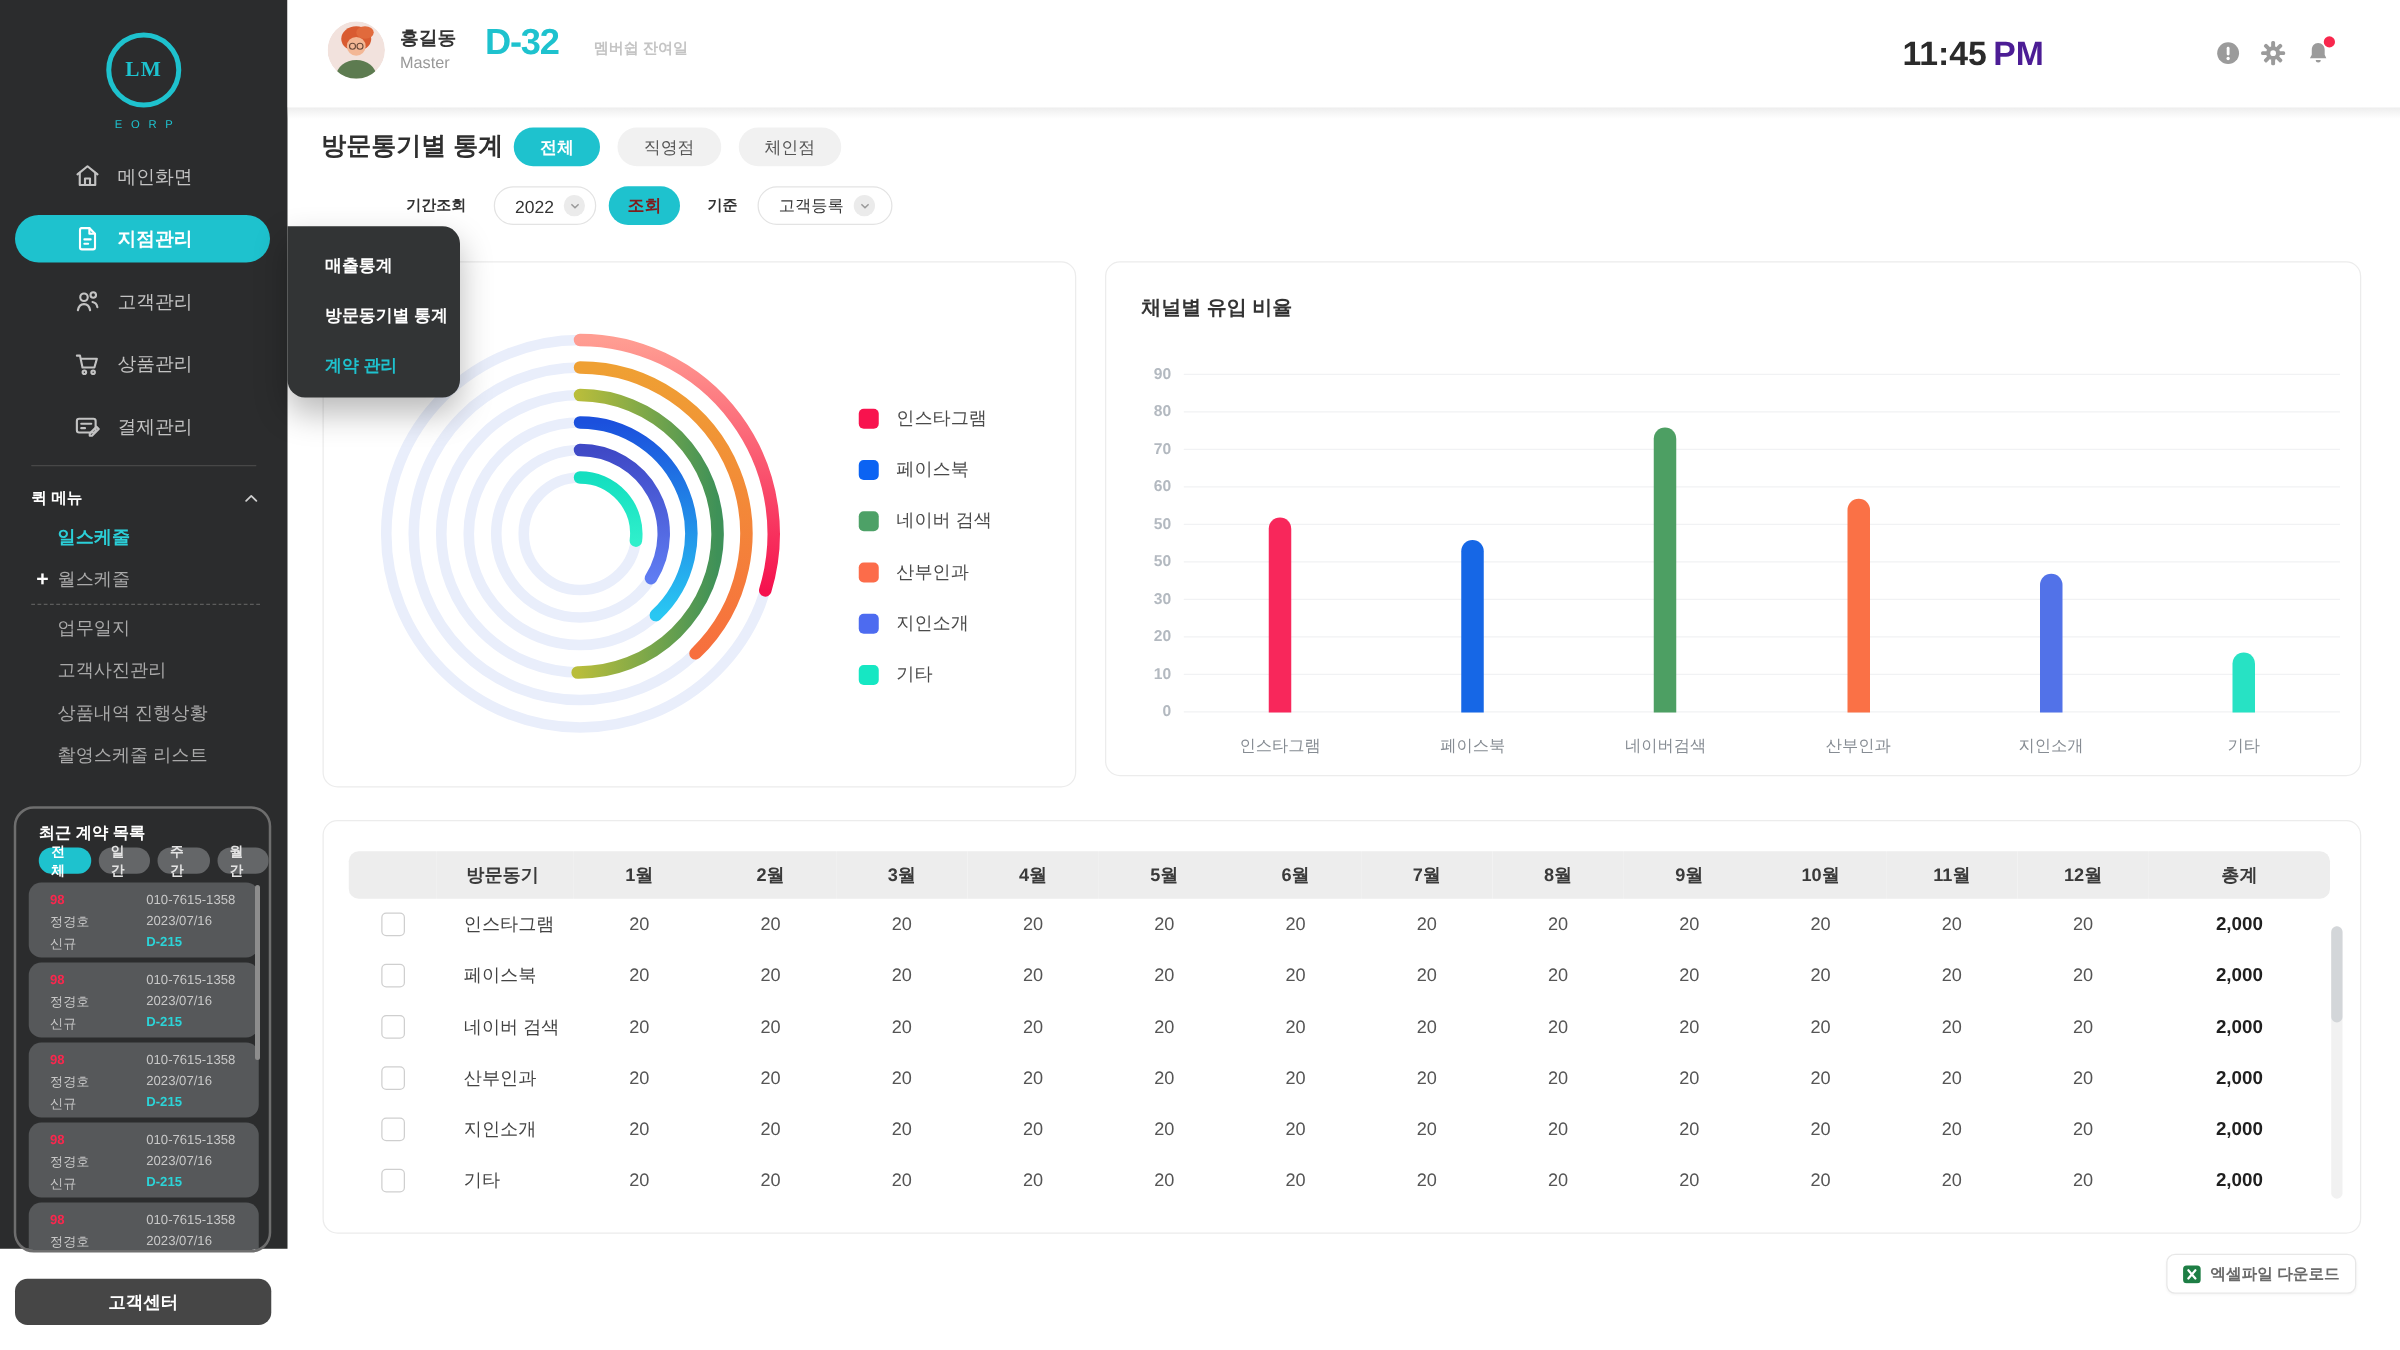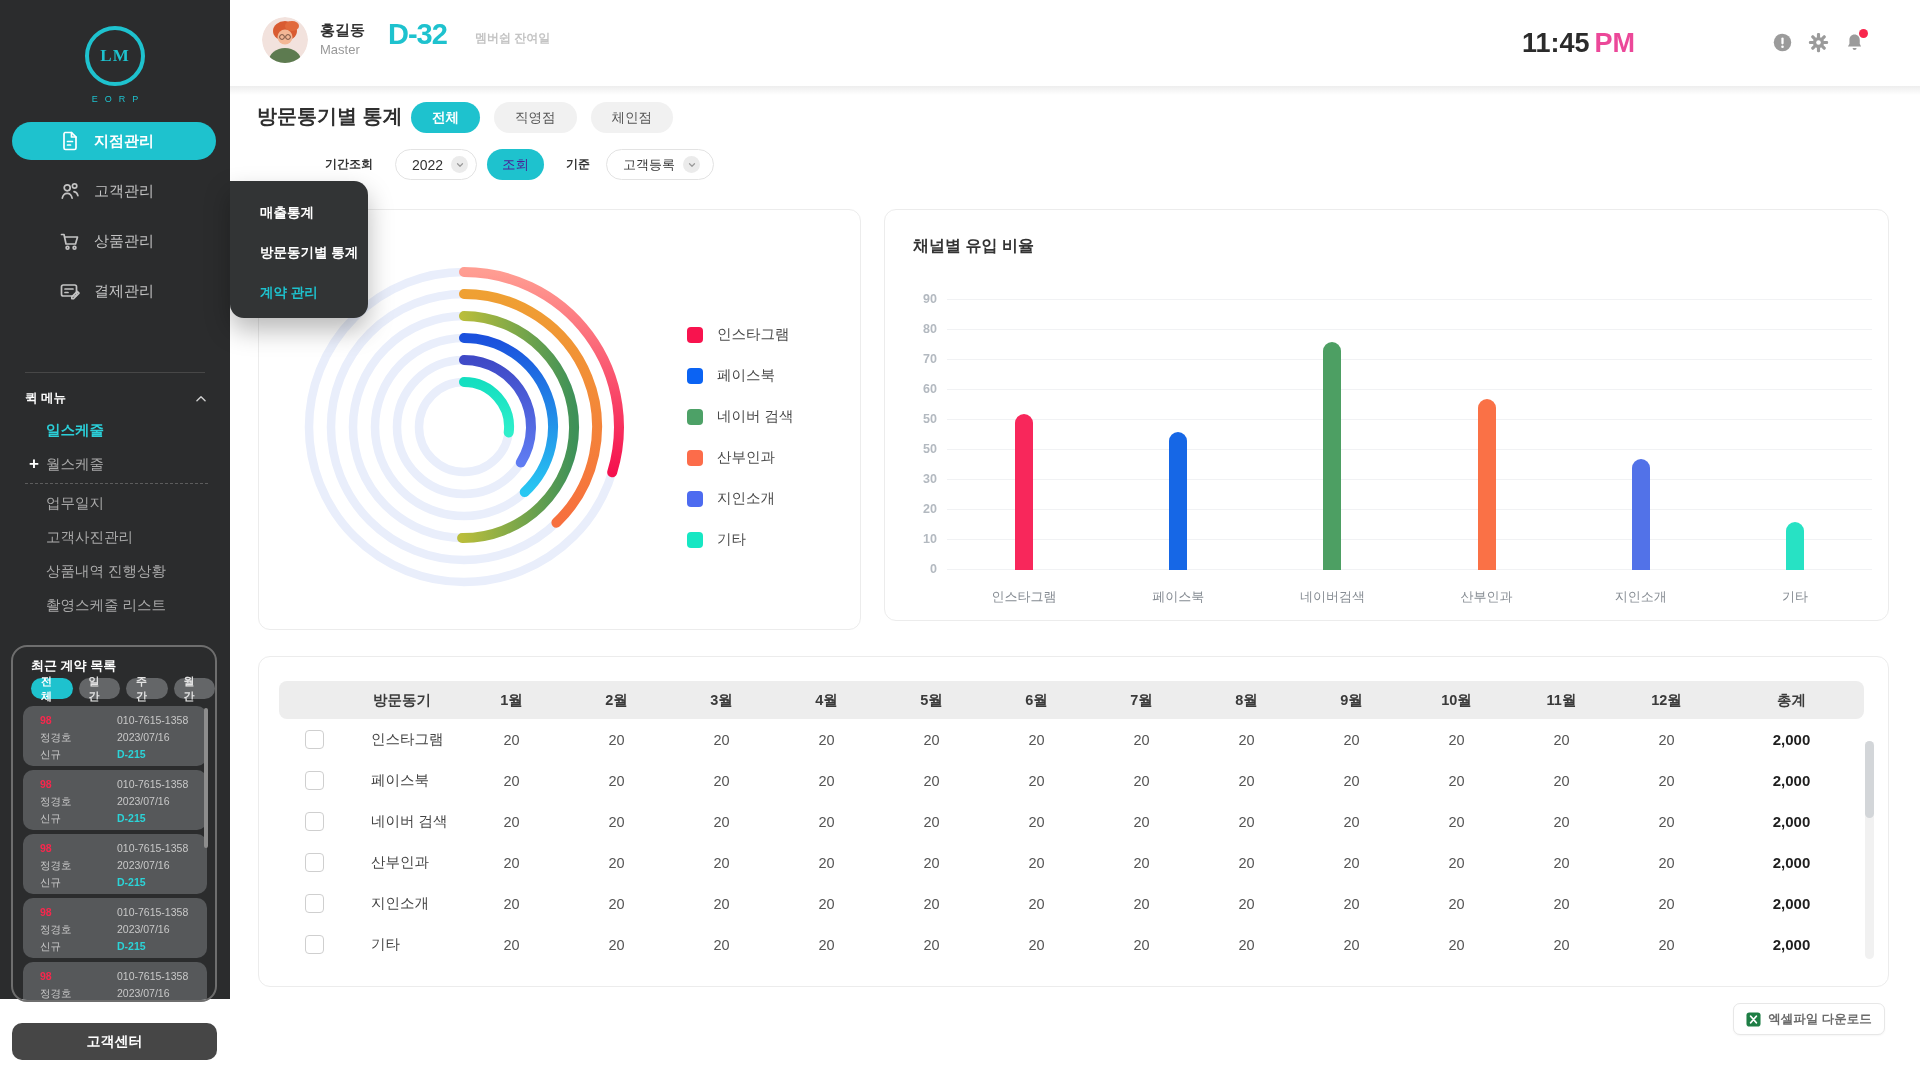--- a/index.html
+++ b/index.html
@@ -57,42 +57,42 @@
   
   .topbar{position:absolute;left:230px;top:0;width:1690px;height:86px;background:#fff;}
   .topbar::after{content:"";position:absolute;left:0;right:0;top:86px;height:9px;
                  background:linear-gradient(#e9e9e9,rgba(255,255,255,0));opacity:.8;}
   .avatar{position:absolute;left:32px;top:17px;width:46px;height:46px;border-radius:50%;overflow:hidden;}
   .user-name{position:absolute;left:90px;top:21px;font-size:15px;font-weight:700;color:#333;}
   .user-role{position:absolute;left:90px;top:42px;font-size:13px;color:#999;}
   .dday{position:absolute;left:158px;top:18px;font-size:29px;font-weight:700;color:#1ec2ce;letter-spacing:-1px;}
   .dday-label{position:absolute;left:245px;top:30px;font-size:12px;color:#c4c4c4;font-weight:700;}
   .clock{position:absolute;right:285px;top:28px;font-size:27px;font-weight:700;color:#2b2b2b;}
-  .clock .pm{color:#ec4899;margin-left:5px;}
+  .clock .pm{color:#4c1d95;margin-left:5px;}
   .top-icons{position:absolute;right:55px;top:32px;display:flex;gap:15px;align-items:center;color:#9b9b9b;}
   .tico{width:21px;height:21px;position:relative;cursor:pointer;}
   .tico svg{width:21px;height:21px;display:block;}
   .bell-dot{position:absolute;right:-3px;top:-3px;width:9px;height:9px;border-radius:50%;background:#f8274d;}
 
   
   .page-title{position:absolute;left:257px;top:103px;font-size:20px;font-weight:700;color:#2f2f2f;}
   .main-tabs{position:absolute;left:411px;top:102px;display:flex;gap:14px;}
   .mtab{height:31px;padding:0 21px;border-radius:16px;background:#f1f1f1;color:#555;font-size:13.5px;
         display:flex;align-items:center;cursor:pointer;}
   .mtab.active{background:#1ec2ce;color:#fff;font-weight:700;}
   .filter-row{position:absolute;left:325px;top:149px;display:flex;align-items:center;}
   .flabel{font-size:12px;font-weight:700;color:#333;}
   .select-pill{height:31px;border:1px solid #e3e3e3;border-radius:16px;background:#fff;
                display:flex;align-items:center;padding:0 8px 0 16px;font-size:14px;color:#333;
                cursor:pointer;box-sizing:border-box;}
   .chev-circle{width:17px;height:17px;border-radius:50%;background:#ebebeb;margin-left:8px;
                display:flex;align-items:center;justify-content:center;color:#9a9a9a;}
   .chev-circle svg{width:10px;height:10px;}
-  .search-btn{height:31px;padding:0 15px;border-radius:16px;background:#1ec2ce;color:#4c1d95;
-              font-size:13.5px;font-weight:400;display:flex;align-items:center;cursor:pointer;}
+  .search-btn{height:31px;padding:0 15px;border-radius:16px;background:#1ec2ce;color:#7f1d1d;
+              font-size:13.5px;font-weight:700;display:flex;align-items:center;cursor:pointer;}
 
   .ctx-menu{position:absolute;left:230px;top:181px;width:138px;height:125px;background:#323435;
             border-radius:0 14px 14px 14px;box-shadow:0 12px 26px rgba(0,0,0,.28);z-index:30;padding-top:12px;}
   .ctx-item{height:40px;line-height:40px;padding-left:30px;color:#fff;font-size:13.5px;
             font-weight:700;cursor:pointer;white-space:nowrap;}
   .ctx-item.active{color:#1ec2ce;}
 
   .card{position:absolute;background:#fff;border:1px solid #ececec;border-radius:12px;box-sizing:border-box;}
   .arc-card{left:258px;top:209px;width:603px;height:421px;}
   .bar-card{left:884px;top:209px;width:1005px;height:412px;}
@@ -138,20 +138,28 @@
 <div class="app">
 
   <div class="sidebar">
     <div class="logo-wrap">
       <div class="logo-circle">
         <span class="logo-initials">LM</span>
       </div>
       <div class="logo-sub">EORP</div>
     </div>
     <div class="side-menu" id="sideMenu">
+        <div class="side-item">
+          <span class="side-icon"><svg viewBox="0 0 24 24" fill="none" stroke="currentColor" stroke-width="1.7" stroke-linecap="round" stroke-linejoin="round">
+              <path d="M4 10.5L12 4l8 6.5"></path>
+              <path d="M5.8 9.3V19h12.4V9.3"></path>
+              <path d="M10 19v-5.2h4V19"></path>
+            </svg></span>
+          <span>메인화면</span>
+        </div>
         <div class="side-item active">
           <span class="side-icon"><svg viewBox="0 0 24 24" fill="none" stroke="currentColor" stroke-width="1.7" stroke-linecap="round" stroke-linejoin="round">
               <path d="M7 3.5h6.5L18 8v11a1.5 1.5 0 0 1-1.5 1.5h-9A1.5 1.5 0 0 1 6 19V5a1.5 1.5 0 0 1 1-1.5z"></path>
               <path d="M13.5 3.5V8H18"></path>
               <path d="M9.5 12.5h5"></path>
               <path d="M9.5 16h3"></path>
             </svg></span>
           <span>지점관리</span>
         </div>
         <div class="side-item">

